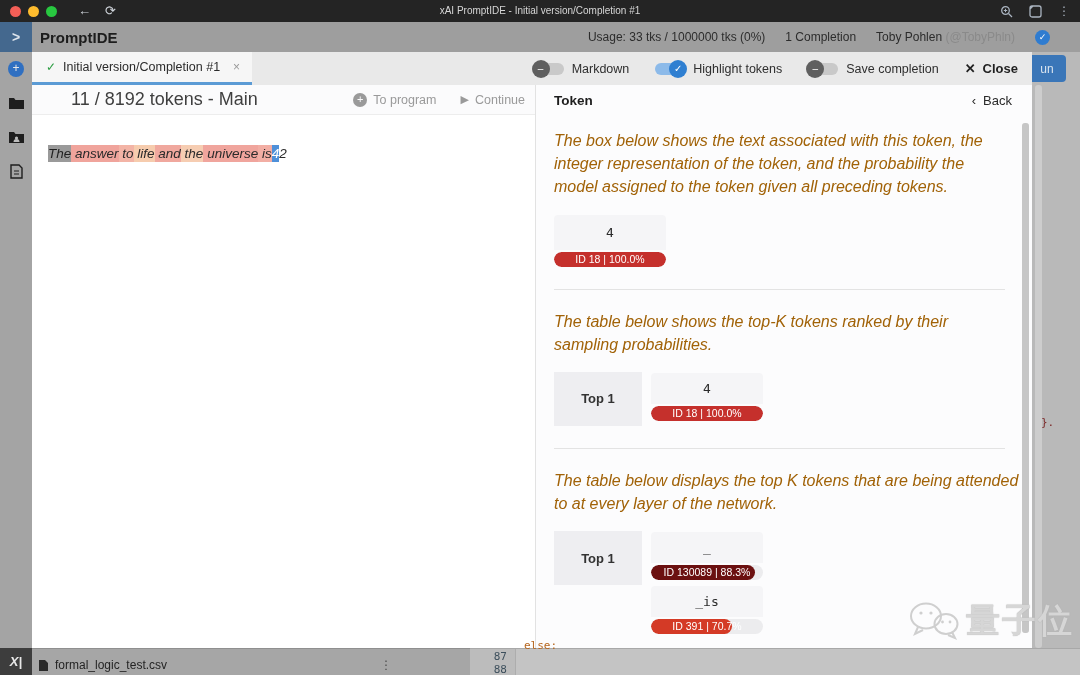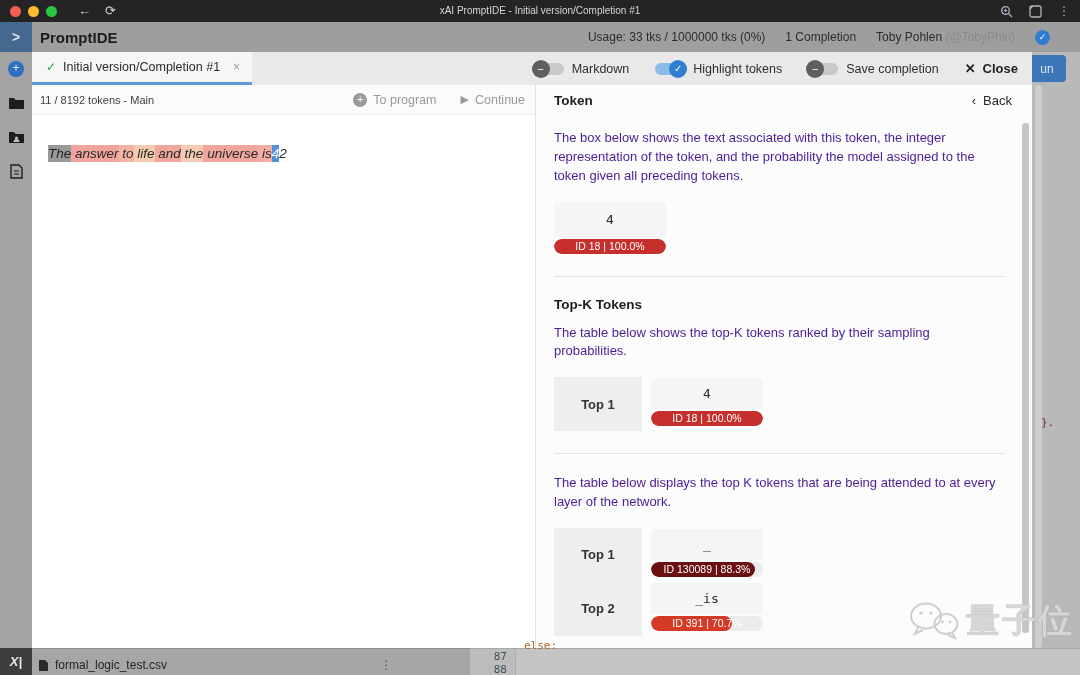--- a/index.html
+++ b/index.html
@@ -58,36 +58,36 @@
   .sw { width:30px; height:12px; border-radius:6px; position:relative; }
   .sw.off { background:#c9c9c9; }
   .sw.on { background:#8cbaе9; background:#8cbae9; }
   .knob { position:absolute; top:-3px; width:18px; height:18px; border-radius:50%; color:#fff; font-size:10px; line-height:18px; text-align:center; }
   .sw.off .knob { left:-2px; background:#5f5f5f; }
   .sw.on .knob { right:-2px; background:#2f7fd1; }
   .close-btn { display:flex; align-items:center; gap:7px; font-size:13px; color:#1f1f1f; font-weight:bold; }
 
   .pane-headers { height:30px; display:flex; background:#fbfbfc; }
   .left-pane-hdr { width:503px; display:flex; align-items:center; padding:0 10px 0 8px; border-bottom:1px solid #ededed; }
-  .status-txt { font-size:11px; color:#3f3f3f; }
+  .status-txt { font-size:18px; color:#3f3f3f;margin-left:31px; }
   .lp-actions { margin-left:auto; display:flex; gap:24px; }
   .ghost-btn { display:flex; align-items:center; gap:6px; font-size:12.5px; color:#9a9a9a; }
   .ghost-ic { font-size:11px; }
   .ghost-ic.circle { width:14px; height:14px; background:#9a9a9a; color:#fbfbfc; border-radius:50%; text-align:center; line-height:13px; font-size:11px; }
 
   .left-pane { position:absolute; left:0; top:72px; width:503px; height:533px; background:#fff; padding:20px 14px 0 16px; }
   .prompt-line { font-size:13.5px; font-style:italic; color:#2a2a2a; line-height:19px; }
   .ptok { white-space:pre; padding:1px 0; }
 
   .token-panel { position:absolute; left:503px; top:33px; width:497px; height:563px; background:#fcfcfd; border-left:1px solid #e2e2e2; overflow:hidden; }
   .tp-hdr { height:30px; display:flex; align-items:center; padding:0 20px 0 18px; }
   .tp-title { font-size:13.5px; font-weight:bold; color:#1e1e1e; }
   .back-btn { margin-left:auto; font-size:13px; color:#2a2a2a; display:flex; gap:7px; align-items:center; }
   .tp-body { padding:14px 27px 0 18px; }
-  .para { font-size:13px; color:#4c1d95; line-height:1.45; }
+  .para { font-size:16px; color:#a16207; line-height:1.45;font-style:italic; }
   .sect-h { font-size:13.5px; font-weight:bold; color:#1e1e1e; }
   .divider { border:none; border-top:1px solid #e3e3e3; margin:22px 0 20px 0; }
 
   .tok-card { width:112px; }
   .tok-face { background:#f5f5f7; border-radius:4px 4px 0 0; text-align:center; font-family:"DejaVu Sans Mono", monospace; font-size:13px; color:#2b2b2b; padding:10px 0; }
   .pill { position:relative; height:15px; border-radius:8px; background:#ececee; overflow:hidden; margin-top:2px; }
   .pill-fill { position:absolute; left:0; top:0; bottom:0; border-radius:8px; }
   .pill-text { position:relative; z-index:1; display:block; text-align:center; font-size:10.5px; line-height:15px; color:#fff; }
   .rank-table { display:flex; gap:9px; margin-top:16px; }
   .rank-col .rank-cell { width:88px; height:54px; background:#eeeef1; display:flex; align-items:center; justify-content:center; font-size:13px; font-weight:bold; color:#333; }
@@ -247,21 +247,20 @@
       <div class="tok-card" style="margin-top:16px;">
         <div class="tok-face">4</div>
         <div class="pill">
           <div class="pill-fill" style="background: rgb(197, 48, 44); width: 100%;"></div>
           <span class="pill-text">ID 18 | 100.0%</span>
         </div>
       </div>
 
       <hr class="divider">
 
-      <div class="sect-h">Top-K Tokens</div>
       <p class="para" style="margin-top:12px;">The table below shows the top-K tokens ranked by their sampling probabilities.</p>
 
       <div class="rank-table">
         <div class="rank-col">
           <div class="rank-cell">Top 1</div>
         </div>
         <div class="cards-col">
           <div class="tok-card">
             <div class="tok-face">4</div>
             <div class="pill">
@@ -272,21 +271,20 @@
         </div>
       </div>
 
       <hr class="divider">
 
       <p class="para" style="margin-top:12px; width:470px;">The table below displays the top K tokens that are being attended to at every layer of the network.</p>
 
       <div class="rank-table">
         <div class="rank-col">
           <div class="rank-cell">Top 1</div>
-          <div class="rank-cell">Top 2</div>
 
         </div>
         <div class="cards-col">
           <div class="tok-card">
             <div class="tok-face">_</div>
             <div class="pill">
               <div class="pill-fill" style="background: rgb(107, 16, 16); width: 93%;"></div>
               <span class="pill-text">ID 130089 | 88.3%</span>
             </div>
           </div>

